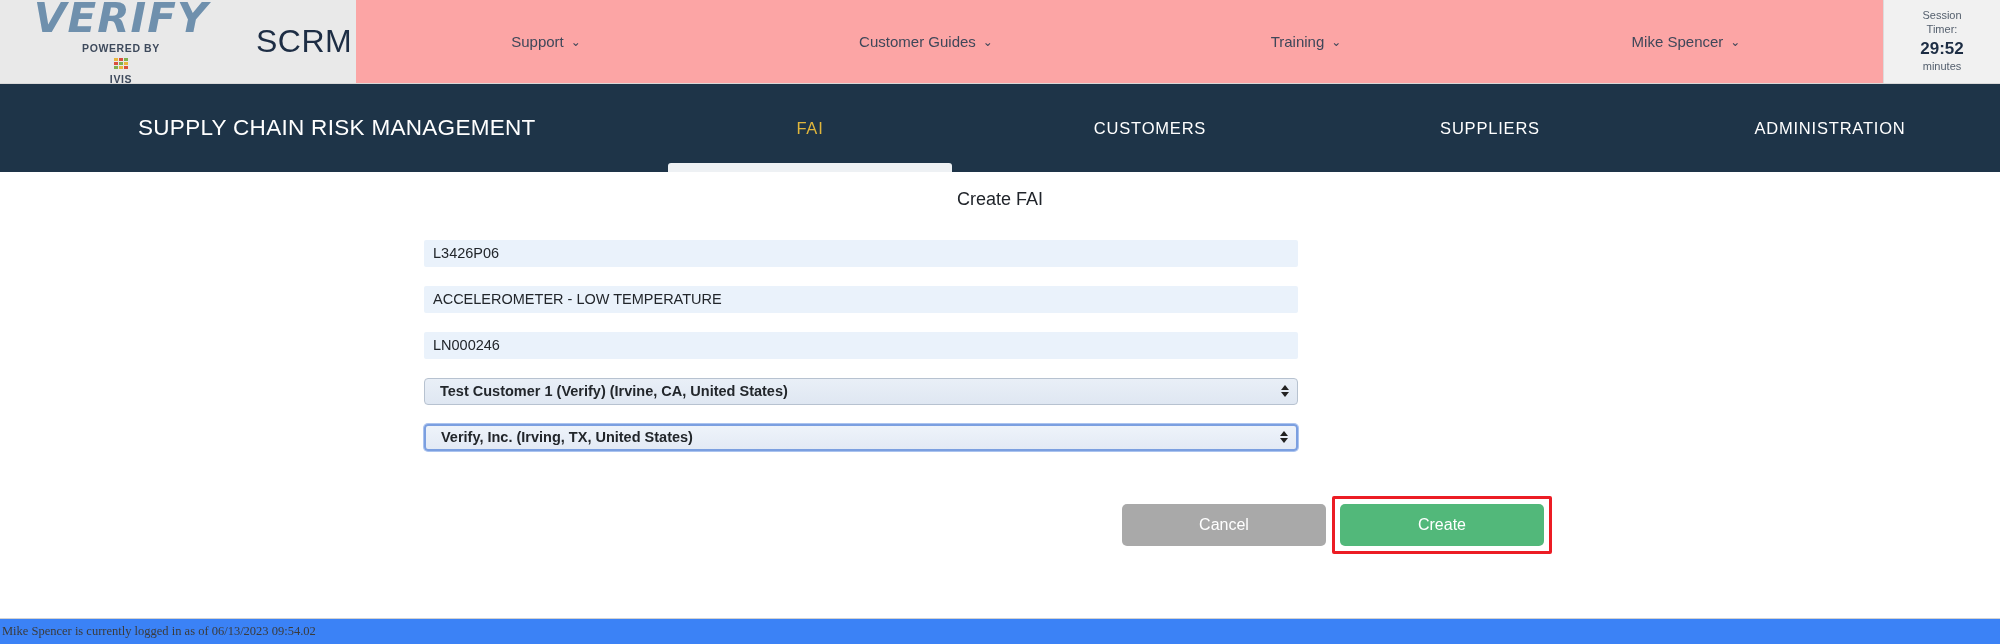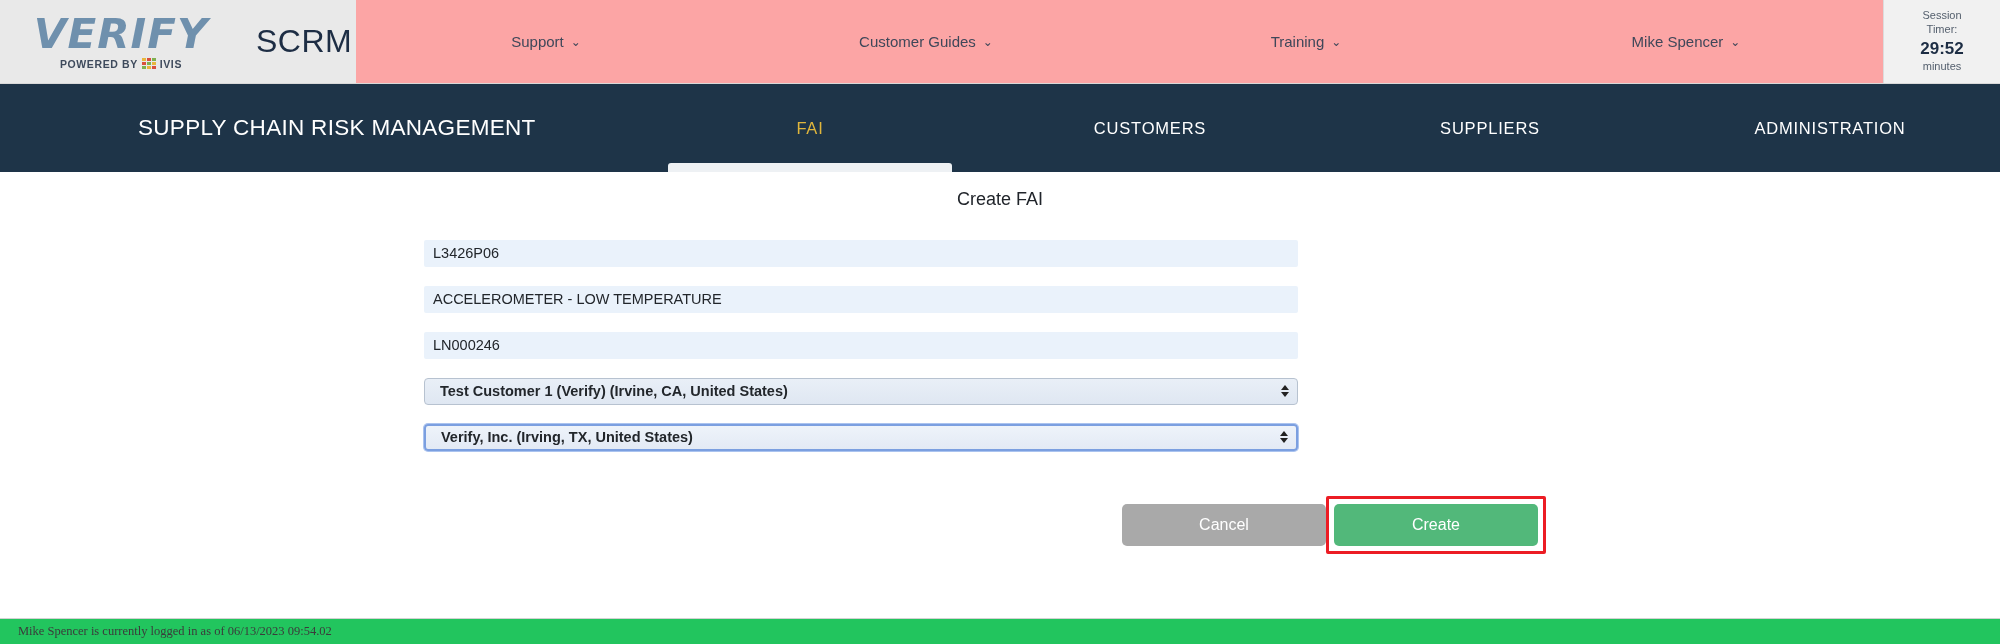--- a/index.html
+++ b/index.html
@@ -51,20 +51,21 @@
   }
   .verify-sub {
     margin-top: 4px;
     display: flex;
     align-items: center;
     gap: 4px;
     font-size: 10.5px;
     font-weight: bold;
     letter-spacing: 0.6px;
     color: #3e4a5c;
+    flex-direction: column;
   }
   .ivis-mark {
     display: inline-grid;
     grid-template-columns: 4px 4px 4px;
     grid-template-rows: 3px 3px 3px;
     gap: 1px;
   }
   .ivis-mark i { display: block; }
   .scrm-word {
     margin-left: 46px;
@@ -291,33 +292,32 @@
     font-size: 16px;
     color: #ffffff;
     cursor: pointer;
   }
   .btn-cancel { background: #a9a9a9; }
   .btn-create { background: #52b87a; }
   .highlight-box {
     border: 3px solid #ec1c24;
     padding: 5px;
     border-radius: 2px;
-    margin-left: 0;
+    margin-left: 6px;
     display: inline-flex;
   }
 
   
   .footer {
     height: 26px;
-    background: #22c55e;
+    background: #3b82f6;
     border-top: 1px solid #d2d2d2;
     box-sizing: border-box;
     display: flex;
     align-items: center;
-    padding-left: 16px;
   }
   .footer-text {
     font-family: "Liberation Serif", serif;
     font-size: 12.5px;
     color: #3b3b3b;
     padding-left: 2px;
   }
 </style>
 </head>
 <body>

